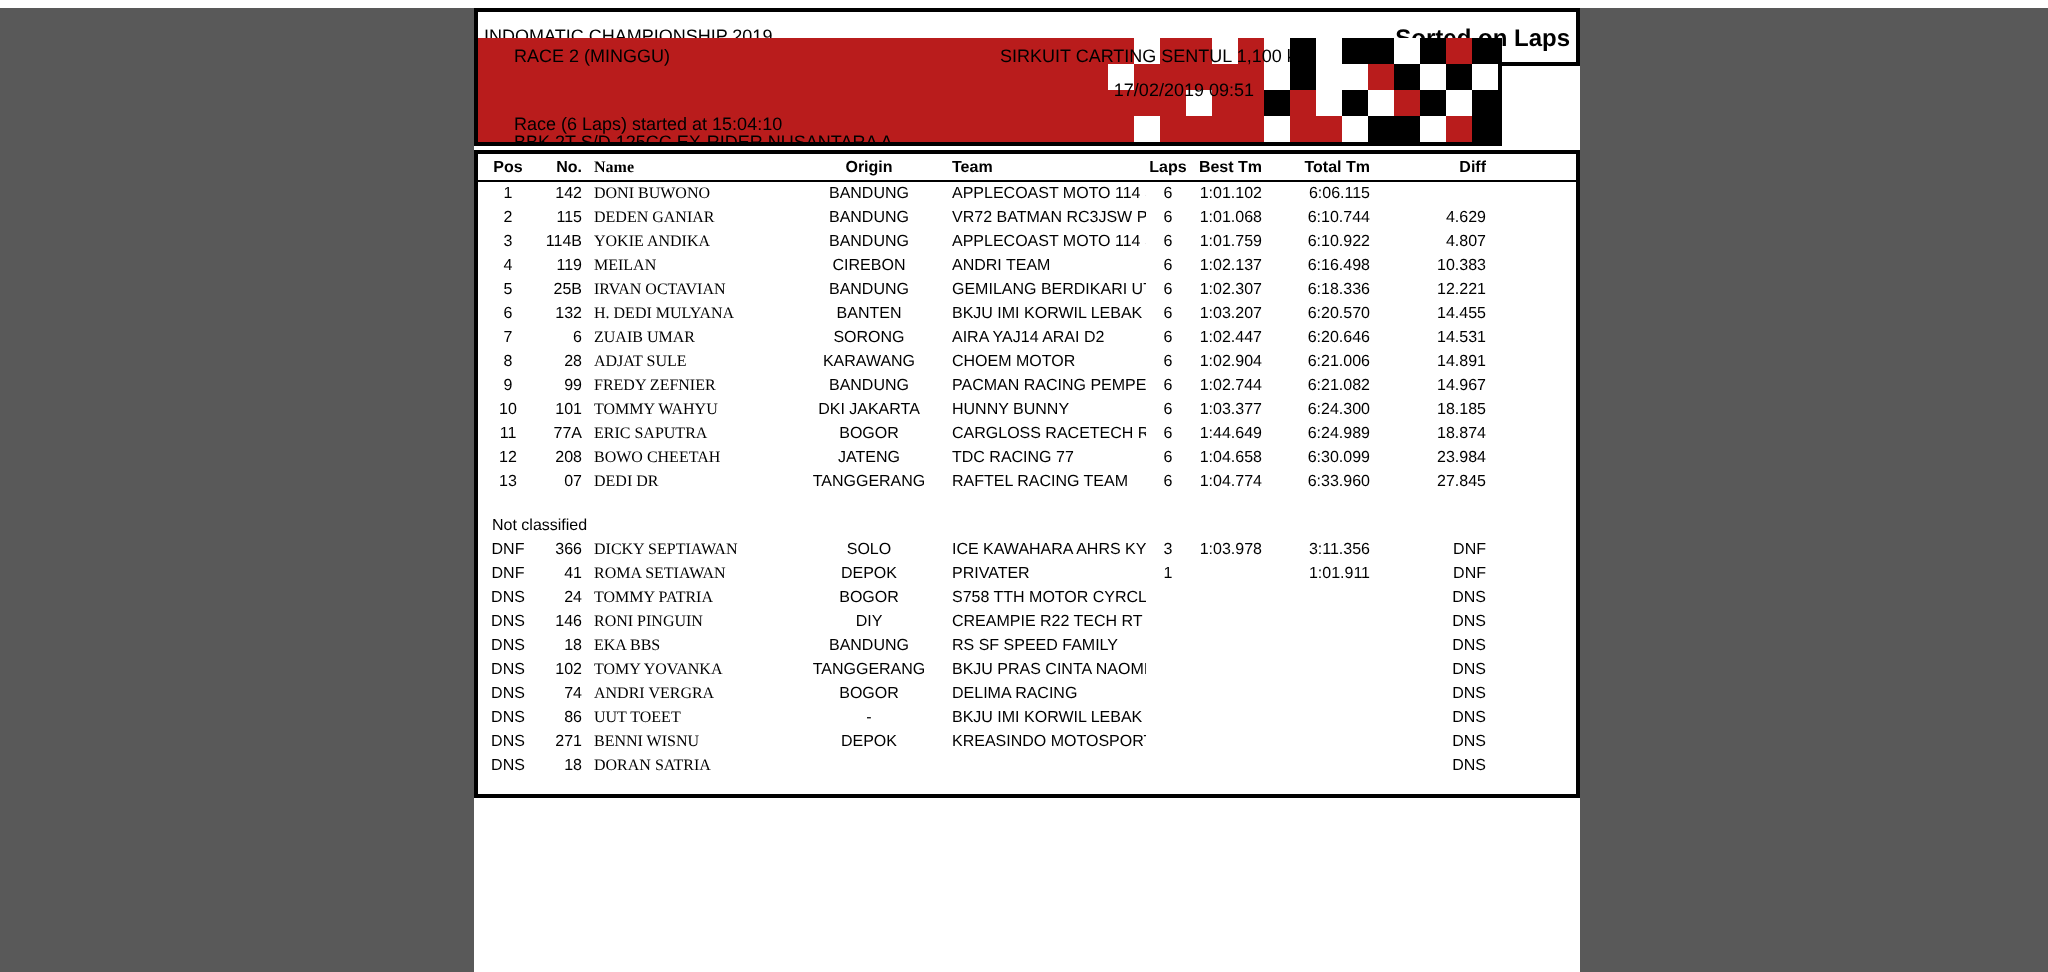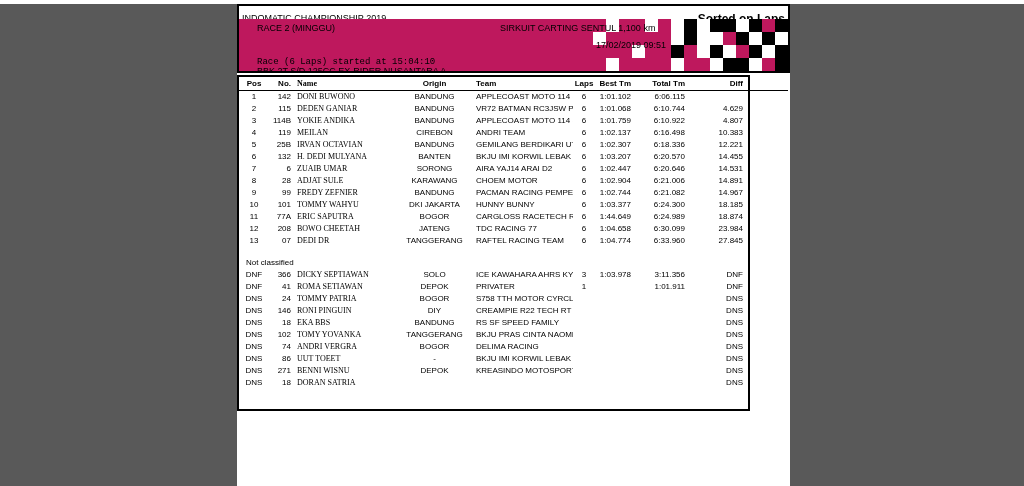--- a/index.html
+++ b/index.html
@@ -18,38 +18,38 @@
   .title-bar{
     position:absolute;left:0;top:0;width:553px;height:29px;
     border:2px solid #000;box-sizing:border-box;background:#fff;
     display:flex;justify-content:space-between;align-items:center;
     padding:0 3px;overflow:visible;
   }
   .title-left{font-size:9px;line-height:11px;white-space:nowrap;}
   .title-right{font-size:12px;font-weight:bold;line-height:12px;white-space:nowrap;}
   
   .info-box{
-    position:absolute;left:0;top:15px;width:553px;height:54px;
+    position:absolute;left:0;top:15px;width:514px;height:54px;
     border:2px solid #000;border-top:none;box-sizing:border-box;
-    background:#be185d;overflow:hidden;
+    background:#b91c1c;overflow:hidden;
   }
   .info-line{position:absolute;font-size:9px;line-height:11px;white-space:nowrap;z-index:2;}
   .flag{
     position:absolute;right:0;top:0;z-index:1;
     display:grid;grid-template-columns:repeat(16,13px);grid-auto-rows:13px;
   }
   .sq{width:13px;height:13px;}
   .sq-b{background:#000000;}
   .sq-w{background:#ffffff;}
   .sq-g{background:transparent;}
   
   .table-box{
-    position:absolute;left:0;top:71px;width:513px;
+    position:absolute;left:0;top:71px;width:553px;
     border:2px solid #000;box-sizing:border-box;background:#fff;
-    padding-bottom:20px;
+    padding-bottom:8px;
   }
   table{border-collapse:collapse;table-layout:fixed;width:549px;}
   col.c-pos{width:30px;}  col.c-no{width:22px;}  col.c-name{width:103px;}
   col.c-origin{width:80px;} col.c-team{width:99px;} col.c-laps{width:22px;}
   col.c-best{width:36px;}  col.c-total{width:54px;} col.c-diff{width:58px;}
   col.c-fill{width:45px;}
   th,td{
     font-size:8px;line-height:12px;height:12px;padding:0;
     white-space:nowrap;overflow:hidden;font-weight:normal;
   }
@@ -138,21 +138,21 @@
         <div class="sq sq-b"></div>
         <div class="sq sq-b"></div>
         <div class="sq sq-w"></div>
         <div class="sq sq-g"></div>
         <div class="sq sq-b"></div>
       </div>
     <span class="info-line" style="left:18px;top:4px;">RACE 2 (MINGGU)</span>
     <span class="info-line" style="left:261px;top:4px;">SIRKUIT CARTING SENTUL 1,100 km</span>
     <span class="info-line" style="left:18px;top:21px;margin-top:26px;">BBK 2T S/D 125CC EX-RIDER NUSANTARA A</span>
     <span class="info-line" style="right:122px;top:21px;">17/02/2019 09:51</span>
-    <span class="info-line" style="left:18px;top:38px;font-family:Liberation Mono, monospace;">Race (6 Laps) started at 15:04:10</span>
+    <span class="info-line" style="left:18px;top:38px;">Race (6 Laps) started at 15:04:10</span>
   </div>
 
   <div class="table-box">
     <table>
       <colgroup>
         <col class="c-pos">
           <col class="c-no">
           <col class="c-name">
           <col class="c-origin">
         <col class="c-team">

